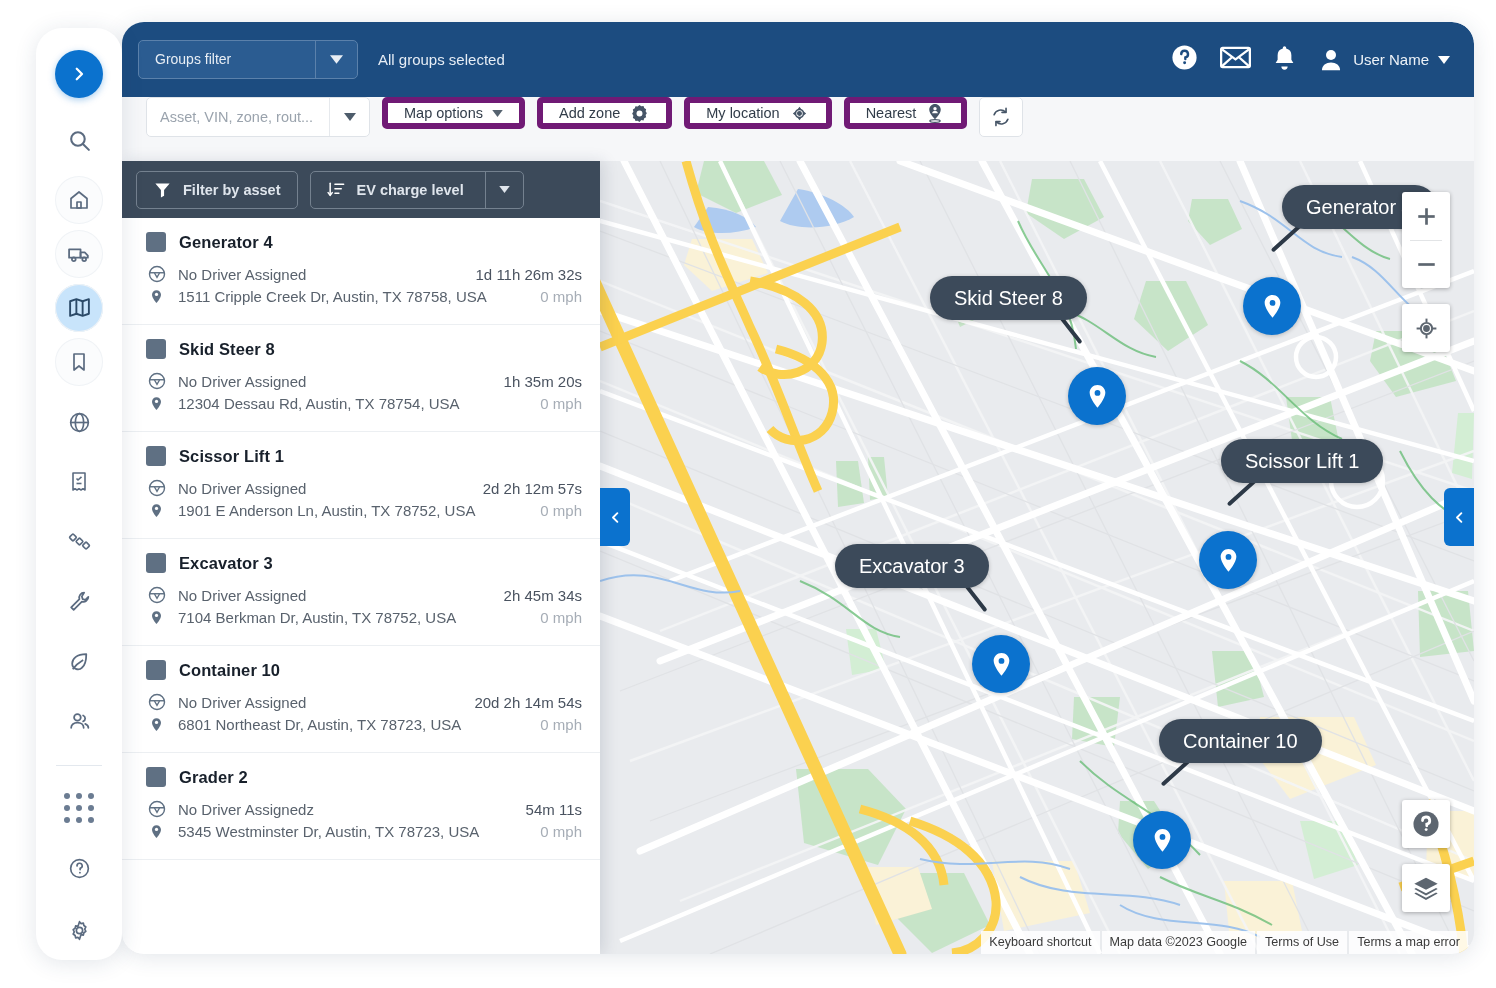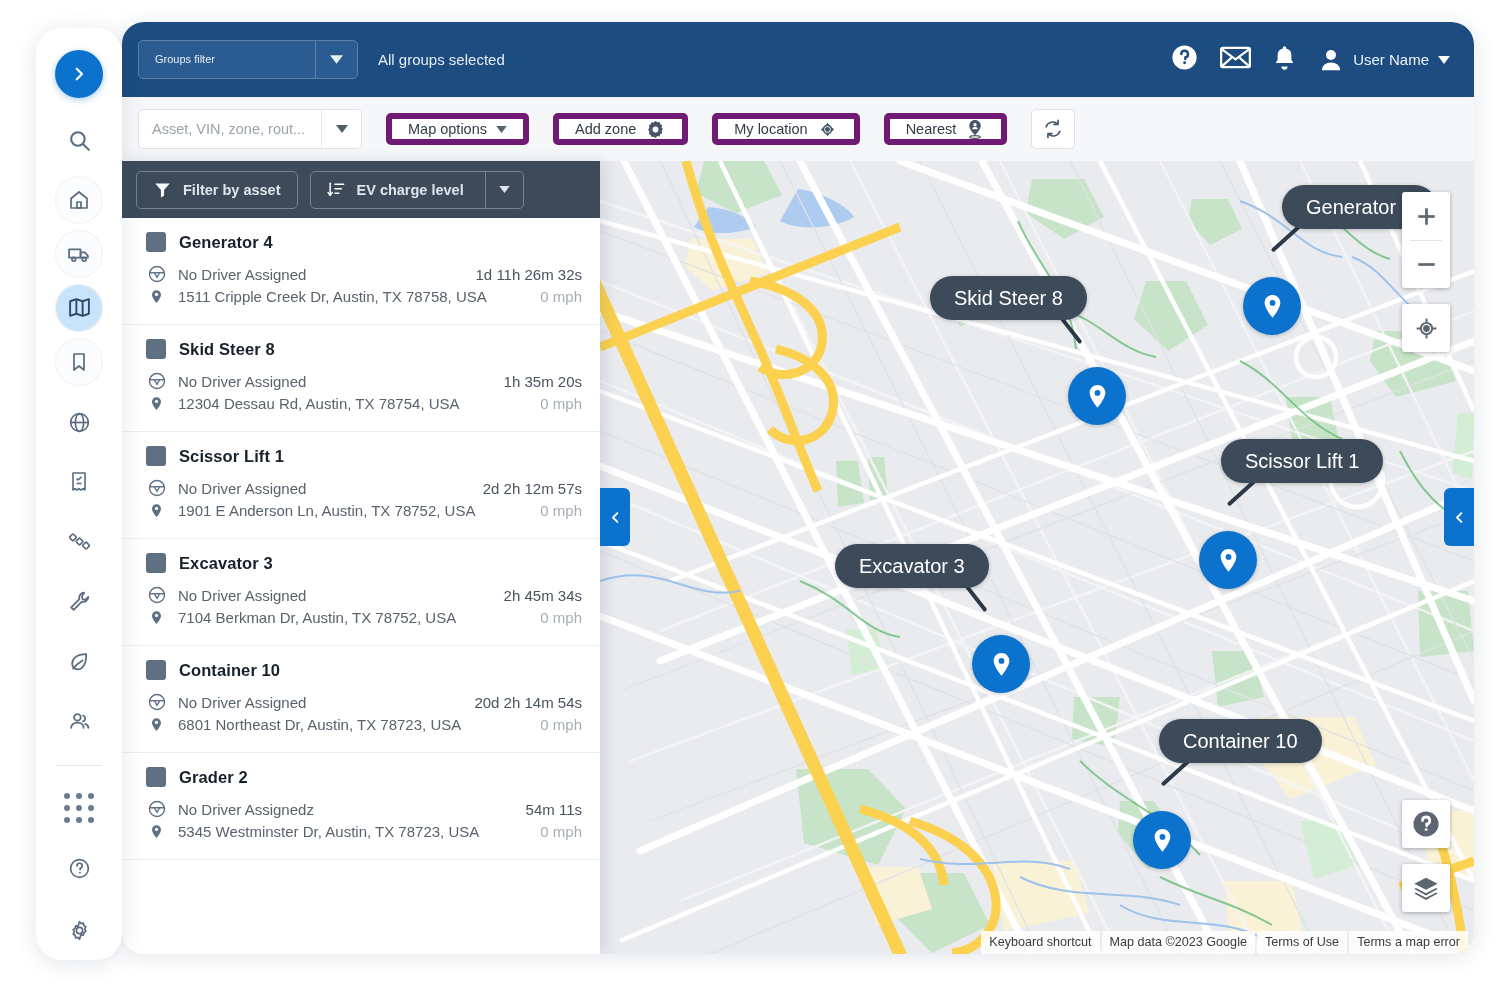--- a/index.html
+++ b/index.html
@@ -73,41 +73,41 @@
     display: flex; align-items: center;
   }
   .groups-filter {
     margin-left: 16px;
     display: flex; align-items: center;
     border: 1px solid #5b81ab; border-radius: 5px;
     height: 39px; overflow: hidden;
     background: #2b5c91;
   }
   .groups-filter .gf-label {
-    color: #e8eef5; font-size: 11px;
+    color: #e8eef5; font-size: 14px;
     padding: 4px 16px; line-height: 37px; width: 176px;
   }
   .groups-filter .gf-caret {
     width: 42px; height: 37px;
     border-left: 1px solid #5b81ab;
     display: flex; align-items: center; justify-content: center;
     color: #e8eef5;
   }
   .all-groups { color: #e6edf5; font-size: 15px; margin-left: 20px; }
 
   .top-right { margin-left: auto; display: flex; align-items: center; padding-right: 24px; gap: 21px; color: #fff; }
   .user-chip { display:flex; align-items:center; gap: 9px; }
   .user-name { color: #eef3f8; font-size: 15px; }
 
   
   .toolbar {
     position: absolute; left: 0; top: 75px;
     width: 1352px; height: 64px;
     background: #f6f7f9;
-    display: flex; align-items: center; padding-left: 16px; gap: 24px;
+    display: flex; padding-left: 24px; gap: 12px;
   }
   .tb-search {
     display: flex; align-items: center;
     background: #fff; border: 1px solid #dfe3e8; border-radius: 5px;
     height: 40px; width: 224px;
   }
   .tb-search span { color: #9aa3ad; font-size: 14.5px; padding: 0 13px; flex: 1; }
   .tb-search .caret-box {
     width: 40px; height: 38px; border-left: 1px solid #e6e9ed;
     display: flex; align-items: center; justify-content: center; color: #4e5c6b;

